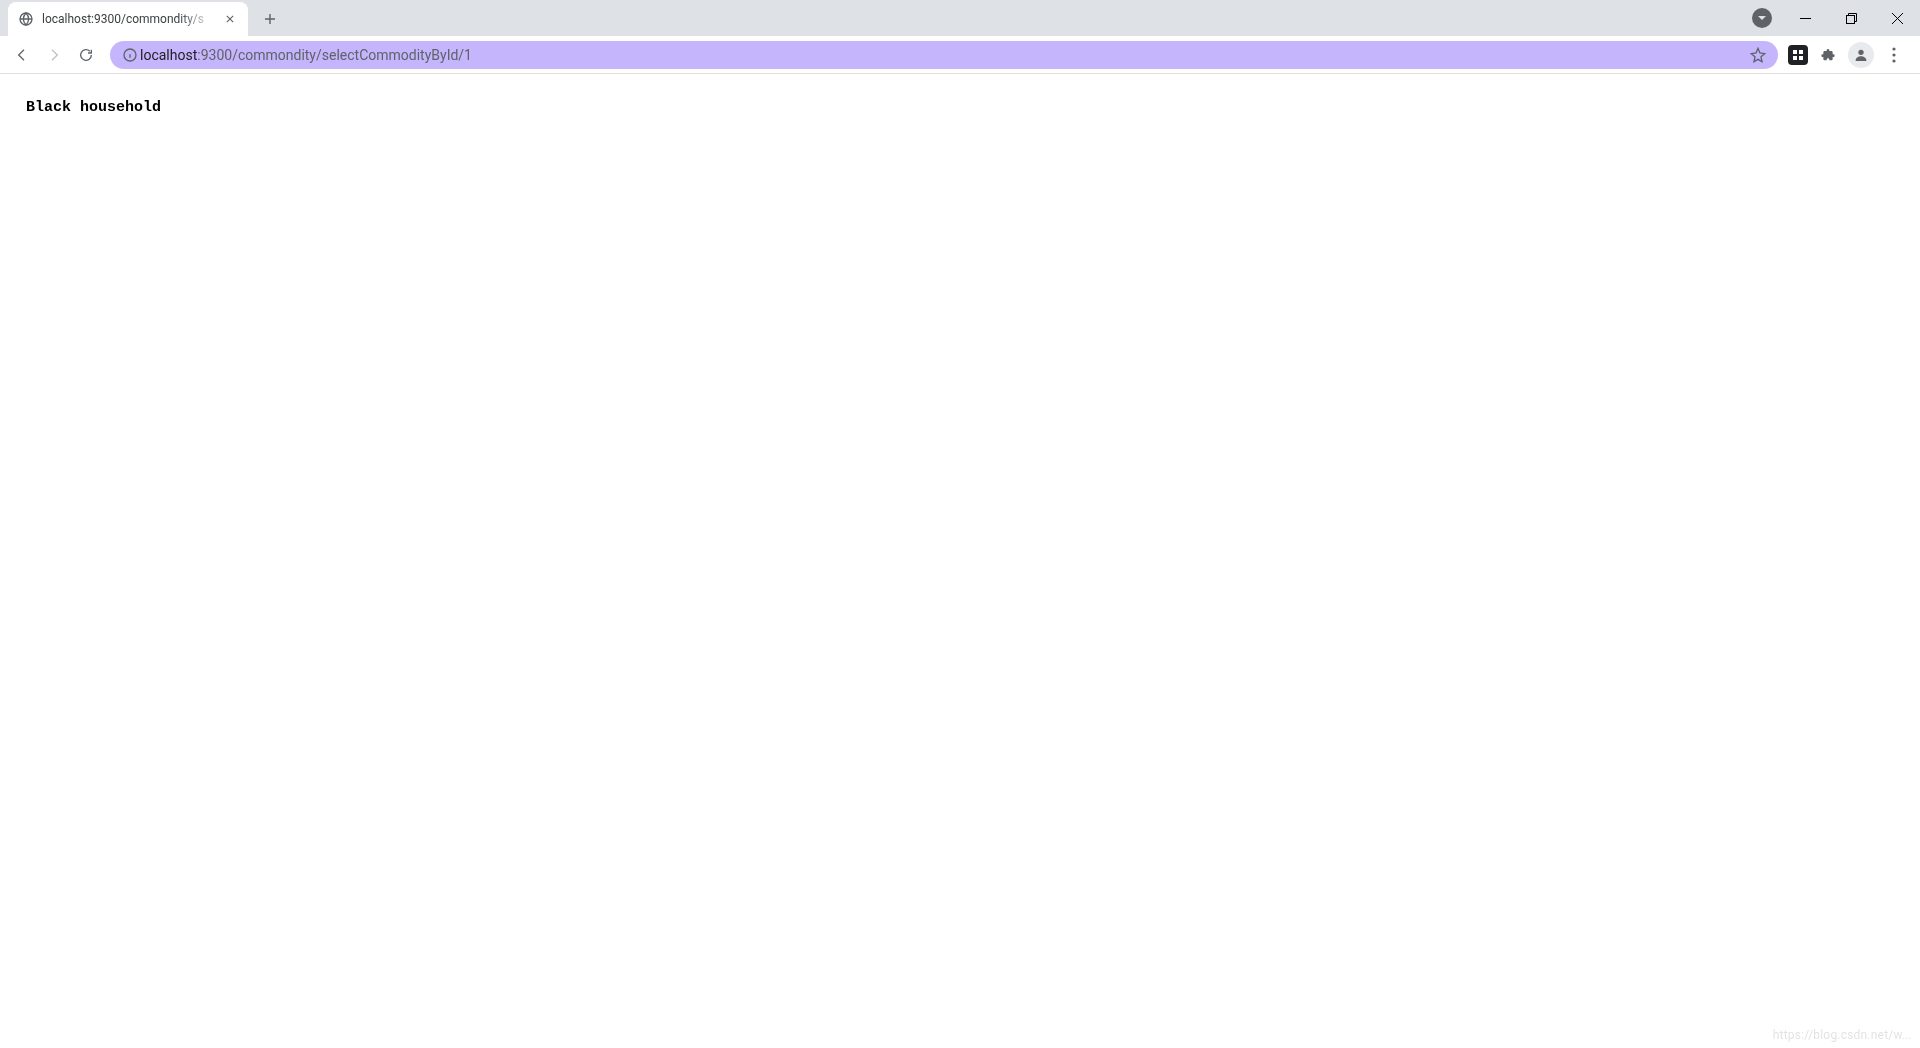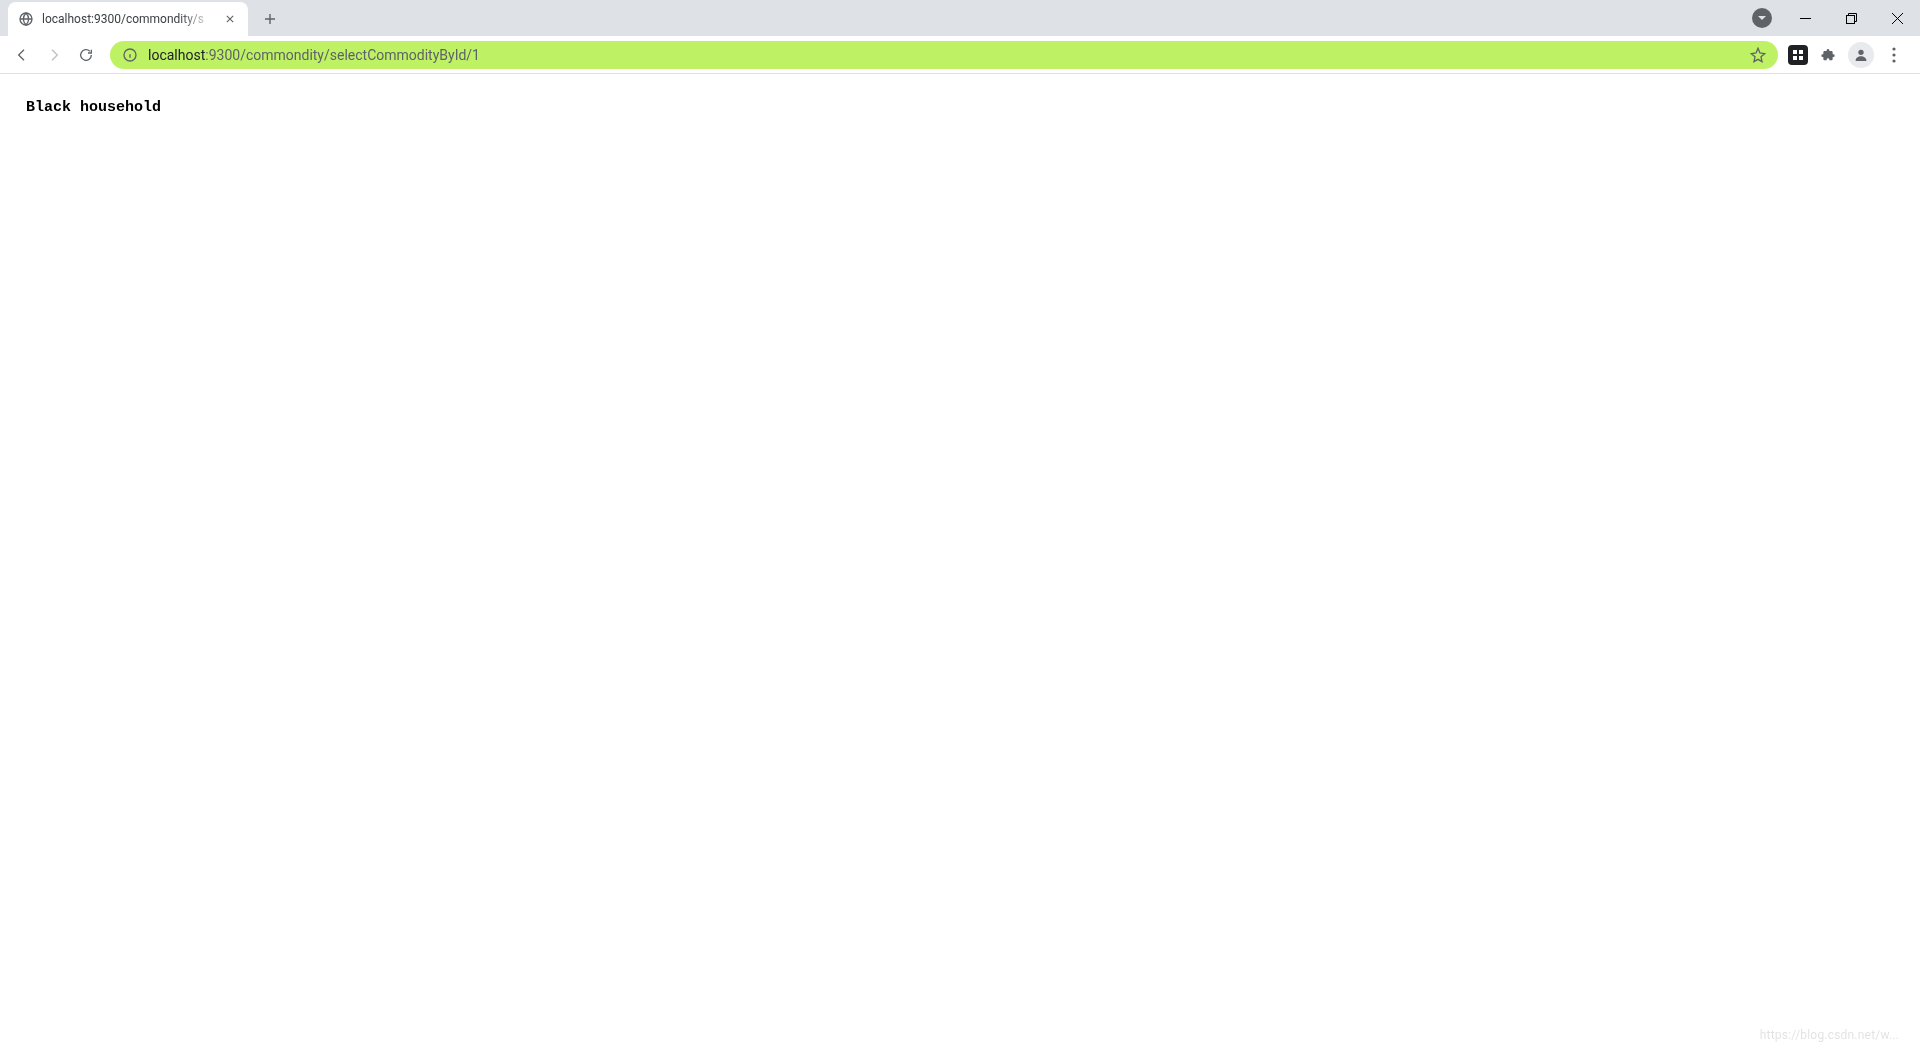--- a/index.html
+++ b/index.html
@@ -122,29 +122,29 @@
       border-radius: 50%;
       cursor: pointer;
       color: #5f6368;
     }
     .nav-btn.disabled { color: #bdc1c6; cursor: default; }
     .nav-btn svg { width: 16px; height: 16px; }
 
     .omnibox {
       flex: 1;
       height: 28px;
-      background: #bef264;
+      background: #c4b5fd;
       border-radius: 14px;
       display: flex;
       align-items: center;
       padding: 0 12px;
       margin: 8px 6px;
       font-size: 14px;
       color: #202124;
-      gap: 10px;
+      gap: 2px;
     }
     .omnibox .info-icon {
       width: 16px; height: 16px;
       display: flex; align-items: center; justify-content: center;
       color: #5f6368;
     }
     .omnibox .info-icon svg { width: 16px; height: 16px; }
     .omnibox .url {
       flex: 1;
       white-space: nowrap;
@@ -199,21 +199,21 @@
       font-size: 15px;
       color: #000000;
       white-space: pre;
       font-weight: bold;
     }
 
     
     .watermark {
       position: absolute;
       bottom: 6px;
-      right: 21px;
+      right: 8px;
       font-size: 12px;
       color: rgba(0,0,0,0.12);
       letter-spacing: 0.2px;
     }
   </style>
 </head>
 <body>
 
 <div class="tab-bar">
   <div class="tab">

